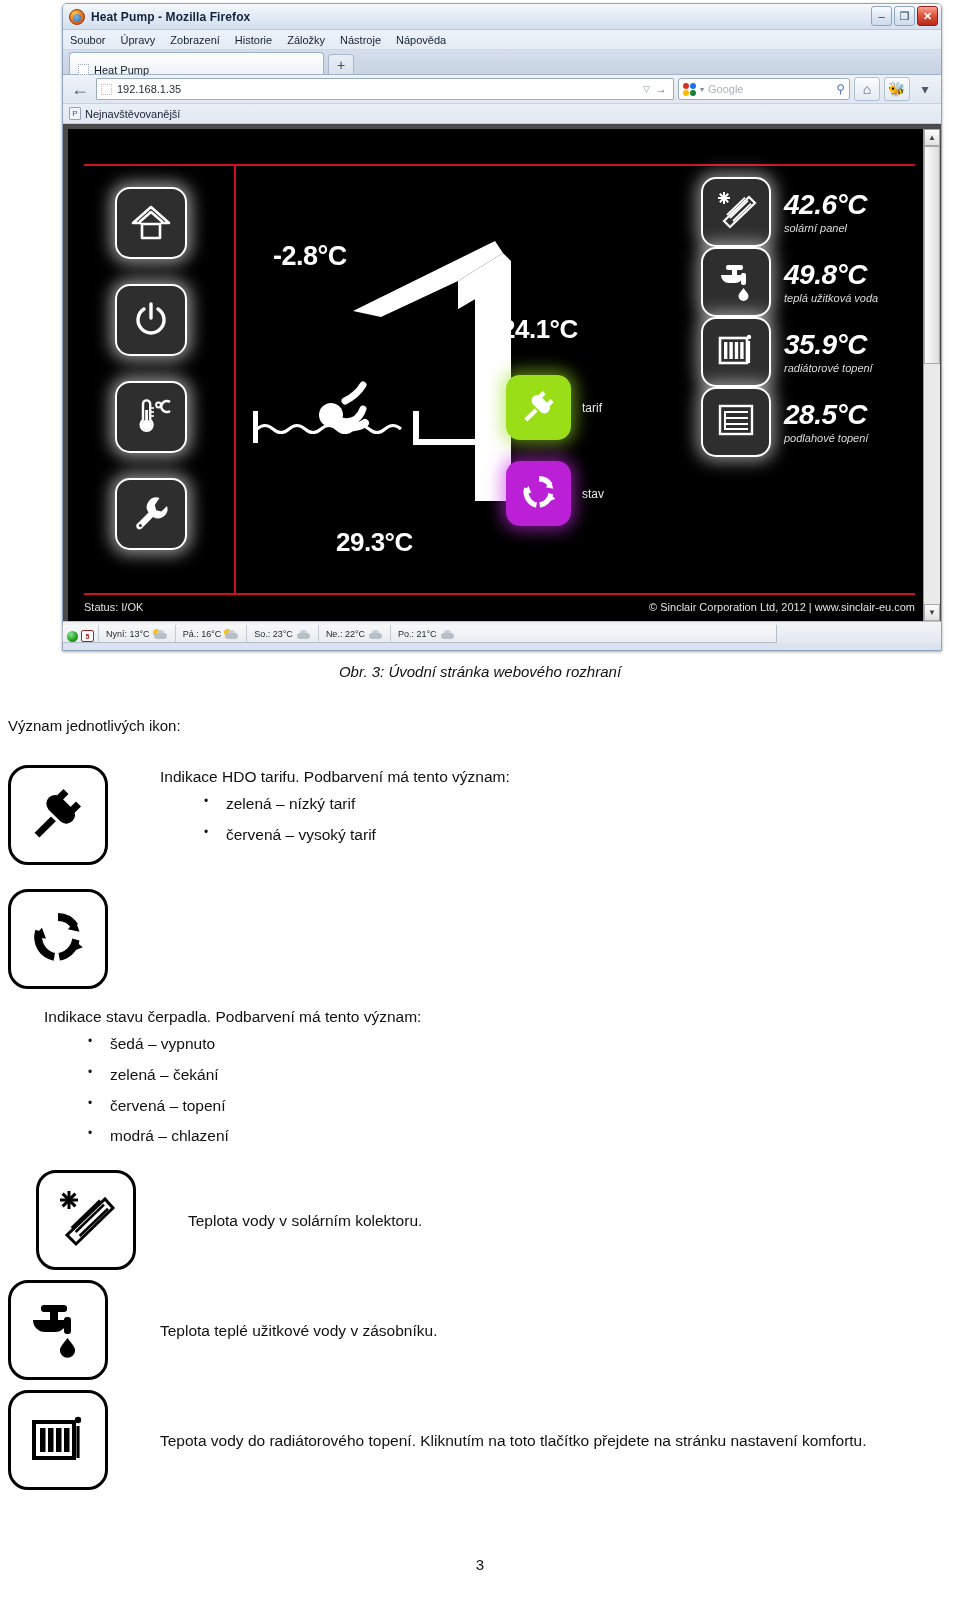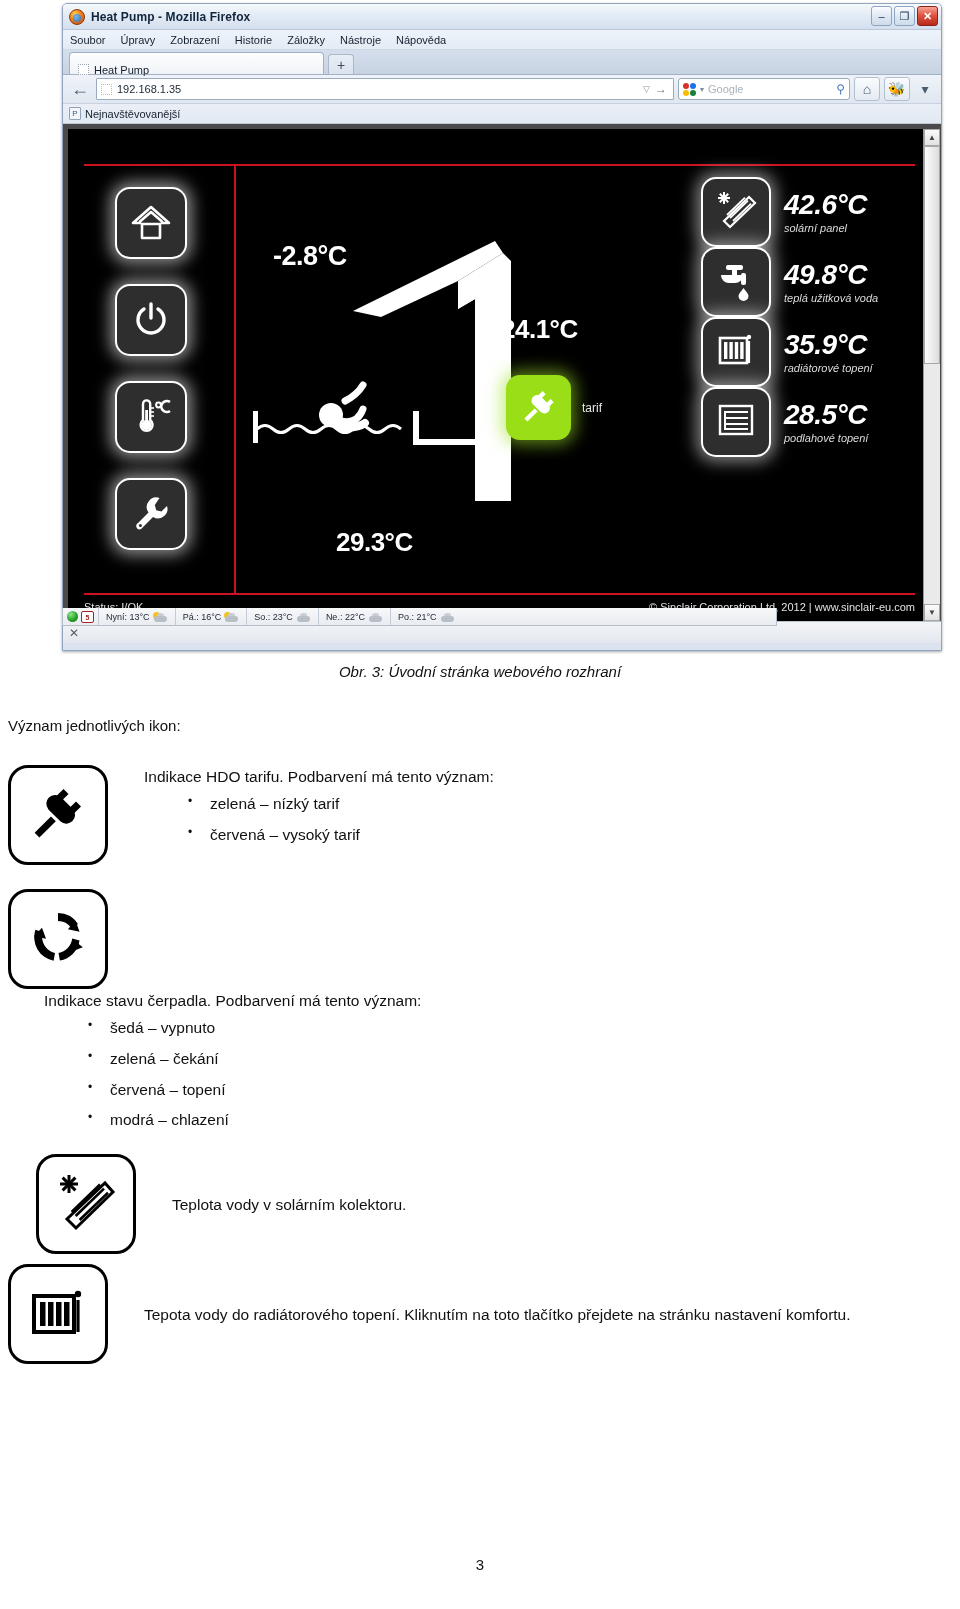--- a/index.html
+++ b/index.html
@@ -292,25 +292,25 @@
 
   
   .findbar {
     height: 22px;
     background: linear-gradient(to bottom,#f2f4f7 0%, #e4e8ee 100%);
     border-top: 1px solid #b9c3cf;
     display: flex; align-items: center; padding: 0 6px;
     font-size: 12px; color: #55606c;
   }
   .weatherstrip {
-    position: absolute; left: 62px; top: 608px;
+    position: absolute; left: 62px; top: 625px;
     width: 715px; height: 18px;
     background: linear-gradient(to bottom,#f7f8fa 0%, #e9ecf1 100%);
     border: 1px solid #b4bdc8; border-top: none;
-    display: flex; align-items: center;
+    display: flex; align-items: flex-end;
     font-size: 9px; color: #1d2630;
     overflow: hidden;
   }
   .ws-start { display: flex; align-items: center; gap: 3px; padding: 0 4px; }
   .ws-orb {
     width: 11px; height: 11px; border-radius: 50%;
     background: radial-gradient(circle at 35% 30%, #8ee88e 0%, #28a428 55%, #0c6b0c 100%);
   }
   .ws-cal {
     width: 13px; height: 12px; border: 1px solid #a32424; background: #fff;
@@ -343,21 +343,21 @@
     position: absolute; left: 0; top: 663px; width: 960px;
     text-align: center;
     font-size: 15px; font-style: italic; color: #111;
   }
   .section-title {
     position: absolute; left: 8px; top: 717px;
     font-size: 15px; color: #111;
   }
 
   .doc-rows { position: absolute; left: 8px; top: 765px; width: 944px; }
-  .doc-row { display: flex; align-items: flex-start; }
+  .doc-row { display: flex; align-items: flex-start; gap: 16px; }
 
   .doc-icon {
     width: 100px; height: 100px;
     border: 3px solid #000; border-radius: 20px;
     background: #fff; flex: 0 0 auto;
     display: flex; align-items: center; justify-content: center;
   }
   .doc-body { padding-left: 36px; padding-top: 2px; flex: 1 1 auto; }
   .doc-lead { font-size: 15.5px; color: #111; line-height: 1.32; }
   .bullets { list-style: none; margin-top: 8px; }
@@ -518,20 +518,37 @@
                 <g fill="#fff">
                   <path d="M22.5 4 l3.2 3.2 -4.4 4.4 -3.2 -3.2 Z"></path>
                   <path d="M30.5 12 l3.2 3.2 -4.4 4.4 -3.2 -3.2 Z"></path>
                   <path d="M20.8 9.4 l7.8 7.8 a5.6 5.6 0 0 1 -7.9 7.9 l-7.8 -7.8 a5.6 5.6 0 0 1 7.9 -7.9 Z"></path>
                   <path d="M14.6 21.4 l3 3 -10.2 10.2 -3 -3 Z"></path>
                 </g>
               </svg>
             </span>
           </div>
           <span class="tile-label">tarif</span>
+        </div>
+        <div class="tile-row">
+          <div class="status-tile tile-violet">
+            <span>
+              <svg width="38" height="38" viewBox="0 0 38 38">
+                <g fill="#fff">
+                  <path d="M19 3 a16 16 0 0 1 13.5 7.4 l-4.4 2.8 A11 11 0 0 0 19 8.5 Z"></path>
+                  <path d="M30.8 8.4 l2.6 7.4 -7.6 -1.6 Z"></path>
+                  <path d="M33.2 21.4 a16 16 0 0 1 -13 13.3 l-.9 -5.1 A11 11 0 0 0 28.4 20 Z"></path>
+                  <path d="M35.4 25.8 l-7.3 2.9 1.3 -7.6 Z"></path>
+                  <path d="M16 34.6 A16 16 0 0 1 4.2 14.4 l4.9 1.6 A11 11 0 0 0 17 29.6 Z"></path>
+                  <path d="M3.2 18.7 l5.4 -5.6 2.7 7.2 Z"></path>
+                </g>
+              </svg>
+            </span>
+          </div>
+          <span class="tile-label">stav</span>
         </div>
       </div>
 
       <div class="right-readings">
 
         <div class="reading">
           <div class="reading-icon">
             <span>
               <svg width="42" height="42" viewBox="0 0 42 42">
                 <g stroke="#fff" stroke-width="2" fill="none">
@@ -754,20 +771,38 @@
             <line x1="53" y1="21.8" x2="24.6" y2="49"></line>
           </g>
         </svg>
       </span>
     </div>
     <div class="doc-body">
       <div class="desc-only">Teplota vody v solárním kolektoru.</div>
     </div>
   </div>
 
+  <div class="doc-row" style="align-items:center; margin-top:10px;">
+    <div class="doc-icon">
+      <span>
+        <svg width="60" height="62" viewBox="0 0 60 62">
+          <g fill="#000">
+            <rect x="13" y="8" width="26" height="7" rx="3"></rect>
+            <rect x="22" y="14" width="8" height="9"></rect>
+            <path d="M5 23 h34 a12 12 0 0 1 -12 12 h-10 a12 12 0 0 1 -12 -12 Z"></path>
+            <rect x="36" y="20" width="7" height="17" rx="3"></rect>
+            <path d="M39.5 41 c4.6 6.2 7.6 9.2 7.6 12.2 a7.6 7.6 0 0 1 -15.2 0 c0 -3 3 -6 7.6 -12.2 Z"></path>
+          </g>
+        </svg>
+      </span>
+    </div>
+    <div class="doc-body">
+      <div class="desc-only">Teplota teplé užitkové vody v zásobníku.</div>
+    </div>
+  </div>
 
   <div class="doc-row" style="align-items:center; margin-top:10px;">
     <div class="doc-icon">
       <span>
         <svg width="60" height="58" viewBox="0 0 60 58">
           <rect x="6" y="13" width="40" height="36" fill="none" stroke="#000" stroke-width="4"></rect>
           <g fill="#000">
             <rect x="12" y="19" width="5.5" height="24"></rect>
             <rect x="20" y="19" width="5.5" height="24"></rect>
             <rect x="28" y="19" width="5.5" height="24"></rect>

